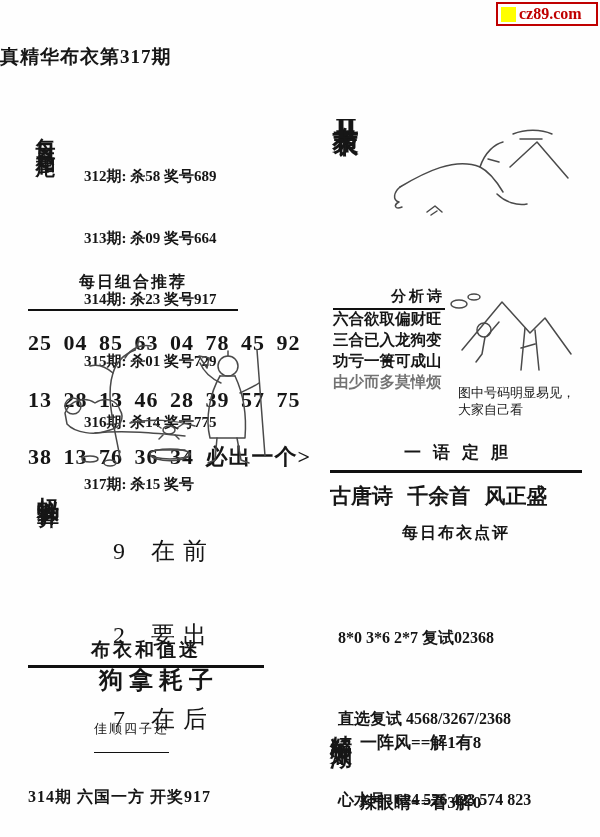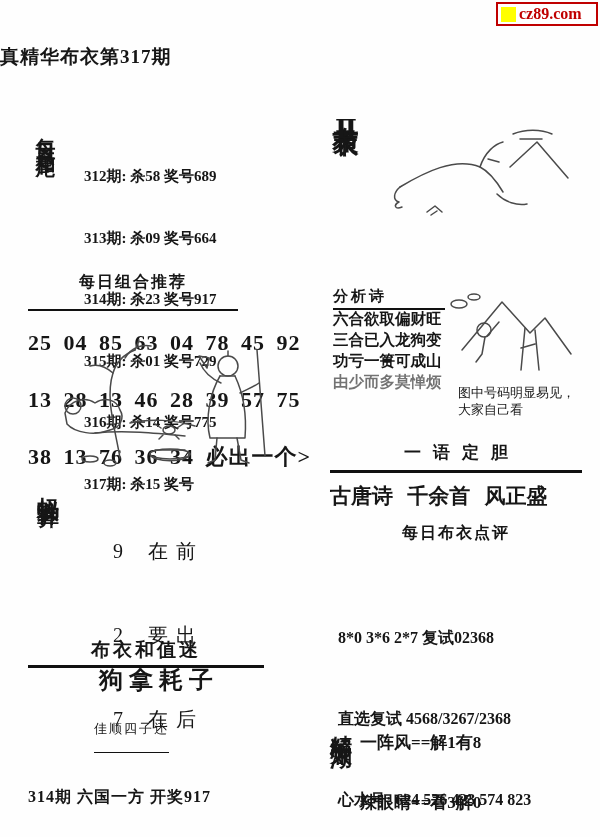--- a/index.html
+++ b/index.html
@@ -28,23 +28,23 @@
   .kill-rows  { left:84px; top:125px; font-size:15px; font-weight:bold; line-height:20.5px; white-space:pre; }
   
   .buyi-label { left:328px; top:106px; font-size:26px; font-weight:bold; letter-spacing:2px; height:165px; }
   
   .combo-title { left:28px; top:272px; width:210px; text-align:center; font-size:16px; font-weight:bold;
                  letter-spacing:2px; border-bottom:2px solid #111; padding-bottom:16px; }
   .combo-rows  { left:28px; top:295px; font-size:22px; font-weight:bold; line-height:19px;
                  letter-spacing:1px; word-spacing:5px; white-space:pre; }
   
   .ant-label { left:33px; top:479px; font-size:22px; font-weight:bold; letter-spacing:3px; height:115px; }
-  .ant-rows  { left:113px; top:481px; font-size:20px; line-height:28px; letter-spacing:8px; word-spacing:4px; white-space:pre; }
+  .ant-rows  { left:113px; top:481px; font-size:24px; line-height:28px; letter-spacing:8px; word-spacing:4px; white-space:pre; }
   
-  .poem-title { left:333px; top:287px; width:112px; text-align:left; font-size:15px; font-weight:bold;
+  .poem-title { left:333px; top:287px; width:112px; text-align:right; font-size:15px; font-weight:bold;
                 letter-spacing:3px; border-bottom:2px solid #111; padding-bottom:2px; }
   .poem-lines { left:333px; top:308px; font-size:15.5px; font-weight:bold; line-height:21px; }
   .poem-lines .faded { opacity:.6; }
   .poem-caption { left:458px; top:384px; font-size:13px; font-weight:normal; line-height:17px; }
   
   .yiyu-title { left:330px; top:441px; width:252px; text-align:center; font-size:17px; font-weight:bold;
                 letter-spacing:12px; text-indent:12px; border-bottom:3px solid #111; padding-bottom:6px; }
   .yiyu-phrase { left:330px; top:482px; width:252px; text-align:left; font-size:21px; font-weight:bold; word-spacing:9px; white-space:pre; }
   .yiyu-sub { left:330px; top:523px; width:252px; text-align:center; font-size:16px; font-weight:bold; letter-spacing:2px; }
   .points { left:338px; top:570px; font-size:16px; font-weight:bold; line-height:27px; white-space:pre; }

